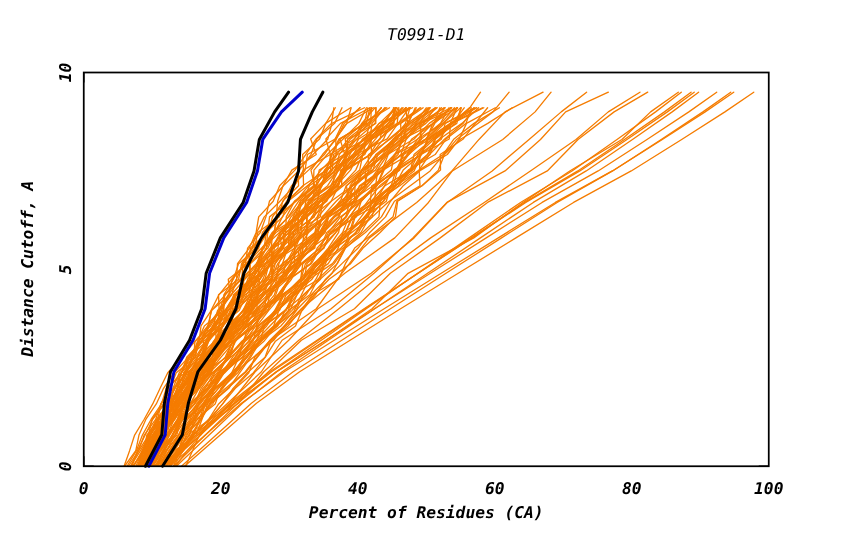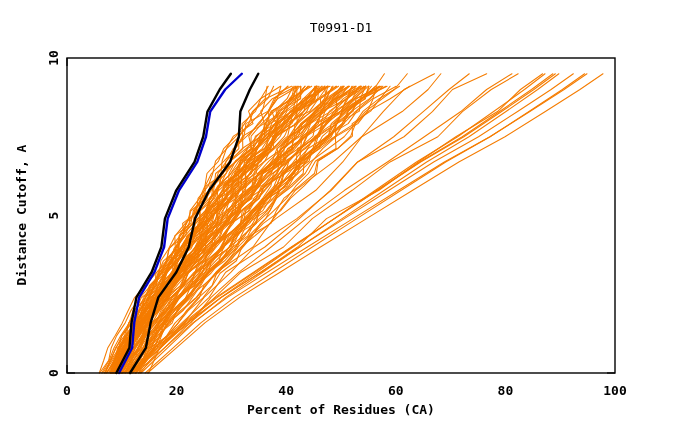--- a/index.html
+++ b/index.html
@@ -2,21 +2,21 @@
 <html><head>
 <meta charset="utf-8">
 <title>T0991-D1</title>
 <style>
   html,body{margin:0;padding:0;}
   body{
     width:680px;height:440px;background:#ffffff;overflow:hidden;
     font-family:"DejaVu Sans Mono","Liberation Mono",monospace;
     position:relative;
   }
-  #figure{position:absolute;left:0;top:0;width:680px;height:440px;}
+  #figure{position:absolute;left:0;top:0;width:680px;height:440px;font-style:italic;}
   #plot-svg{display:block;width:680px;height:440px;}
   .ttl{font-family:"DejaVu Sans Mono","Liberation Mono",monospace;font-size:13px;fill:#000;}
   .axlbl{font-family:"DejaVu Sans Mono","Liberation Mono",monospace;font-size:13px;fill:#000;font-weight:bold;}
   .tick-text{font-family:"DejaVu Sans Mono","Liberation Mono",monospace;font-size:13px;fill:#000;font-weight:bold;}
   .frame{fill:none;stroke:#000;stroke-width:1.4;}
   .tickmark{stroke:#000;stroke-width:1.2;}
   .curve{fill:none;stroke-linejoin:round;stroke-linecap:round;}
 </style>
 </head>
 <body>

